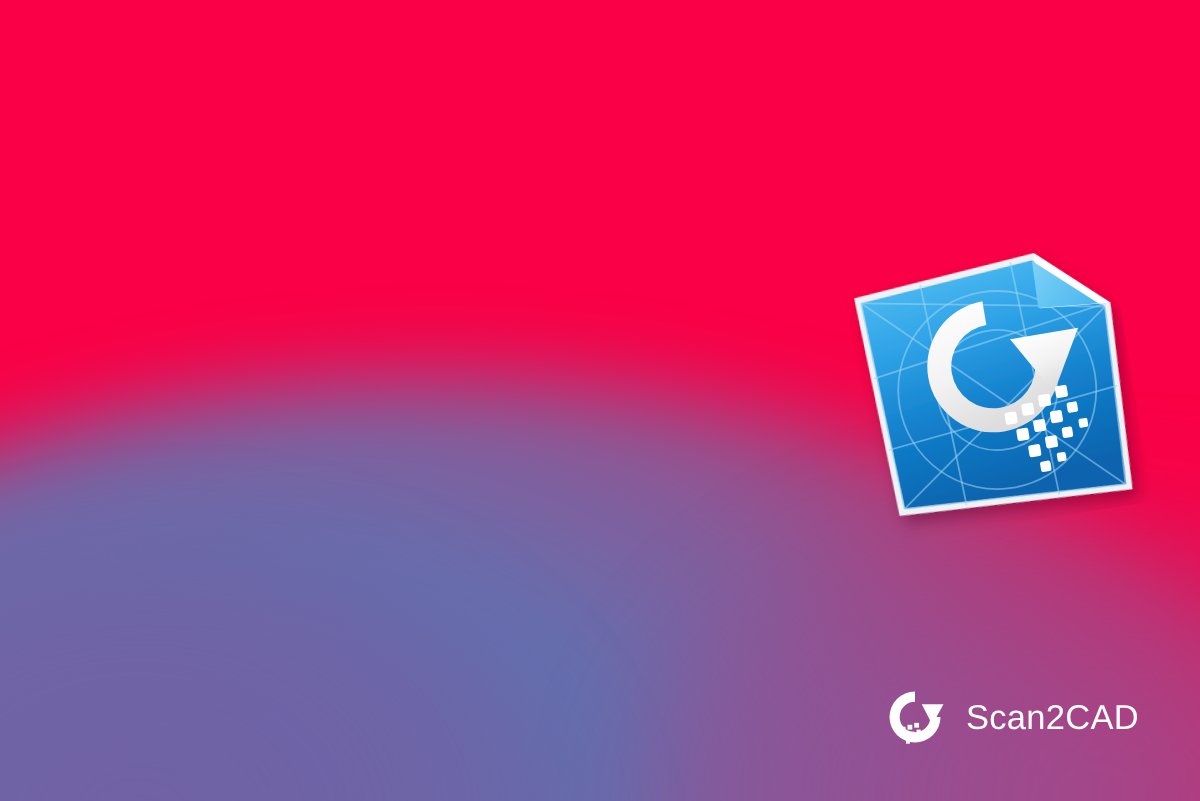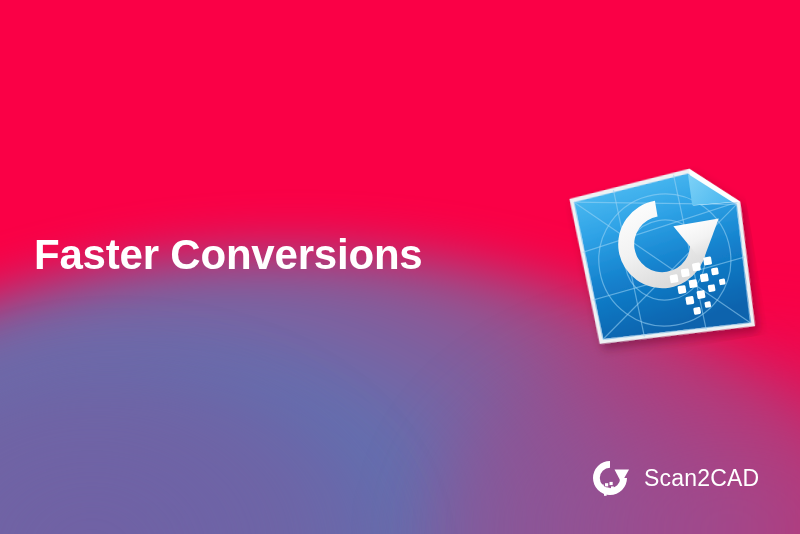--- a/index.html
+++ b/index.html
@@ -112,21 +112,20 @@
 </head>
 <body>
 
 <div id="stage">
 
   <div class="bg-base"></div>
   <div class="bg-blob-blue"></div>
   <div class="bg-blob-purple"></div>
   <div class="bg-blob-corner"></div>
 
-  <div class="headline">Faster Conversions</div>
 
   <div class="app-icon">
     <svg viewBox="0 0 180 178" xmlns="http://www.w3.org/2000/svg">
       <defs>
         <linearGradient id="pageGrad" x1="0" y1="0" x2="0.15" y2="1">
           <stop offset="0%" stop-color="#4fbcf2"></stop>
           <stop offset="30%" stop-color="#2ea2e6"></stop>
           <stop offset="62%" stop-color="#1380cc"></stop>
           <stop offset="100%" stop-color="#0a63ad"></stop>
         </linearGradient>

